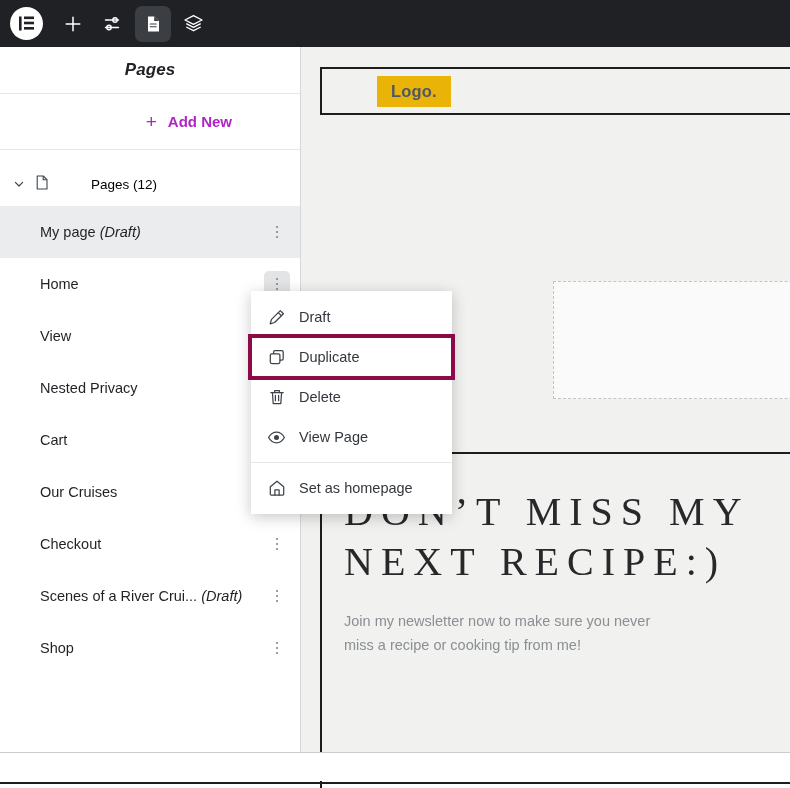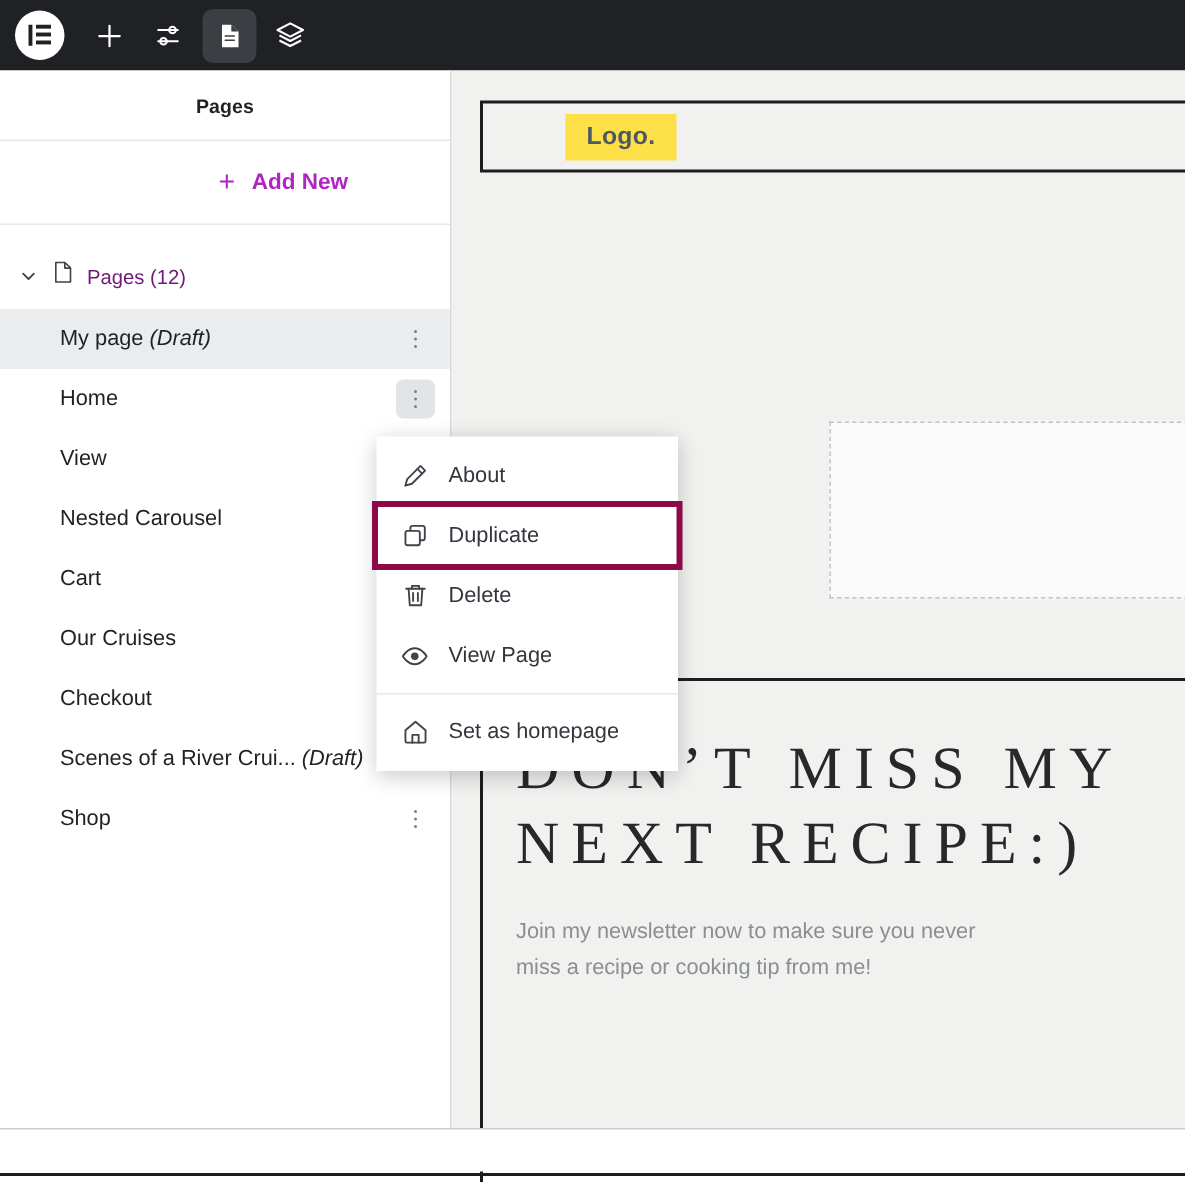--- a/index.html
+++ b/index.html
@@ -34,46 +34,46 @@
   .sidebar {
     position:absolute; left:0; top:47px; width:301px; height:705px;
     background:#ffffff;
     border-right:1px solid #d5d8dc;
   }
   .side-header {
     height:47px; display:flex; align-items:center; justify-content:center;
     border-bottom:1px solid #e6e8ea;
   }
   .side-header-title {
-    font-size:13px; font-weight:bold; color:#1f2124; letter-spacing:.1px;
+    font-size:17px; font-weight:bold; color:#1f2124; letter-spacing:.1px;font-style:italic;
   }
   .addnew-row {
     height:56px; display:flex; align-items:center; justify-content:flex-end;
     padding-right:68px;
     border-bottom:1px solid #e6e8ea;
   }
   .addnew {
     display:flex; align-items:center; gap:11px;
     color:#b024c4; font-size:15px; font-weight:bold; cursor:pointer;
   }
   .addnew .plus { font-size:19px; font-weight:normal; line-height:1; }
 
   .group-row {
     height:38px; display:flex; align-items:center; gap:9px;
     padding-left:12px; margin-top:15px; cursor:pointer;
   }
   .chev {
     width:14px; height:14px; display:flex; align-items:center; justify-content:center;
     color:#3f444b;
   }
-  .group-label { font-size:13.5px; color:#701a75; }
+  .group-label { font-size:13.5px; color:#000000;margin-left:33px; }
 
   .page-list { margin-top:3px; }
   .page-row {
-    height:40px; display:flex; align-items:center;
+    height:52px; display:flex; align-items:center;
     padding-left:40px; padding-right:10px;
     cursor:pointer; position:relative;gap:21px;
   }
   .page-row.selected { background:#ebecee; }
   .page-name {
     font-size:14.5px; color:#1f2124; flex:1;
     white-space:nowrap; overflow:hidden;
   }
   .page-name .draft { font-style:italic; }
   .dots {
@@ -92,21 +92,21 @@
   .canvas {
     position:absolute; left:301px; top:47px; width:489px; height:705px;
     background:#f1f1ef; overflow:hidden;
   }
   .hdr-section {
     position:absolute; left:19px; top:20px; right:-60px; height:48px;
     border:2px solid #1d1d1d; background:#f1f1ef;
     display:flex; align-items:center; padding-left:55px;
   }
   .logo-chip {
-    background:#fde047; color:#4e5862;
+    background:#eab308; color:#4e5862;
     font-size:16.5px; font-weight:bold; letter-spacing:.2px;
     padding:6px 14px;
   }
   .dashed-box {
     position:absolute; left:252px; top:234px; width:300px; height:118px;
     border:1.5px dashed #c2c4c6; background:#fafafa;
   }
   .lower-section {
     position:absolute; left:19px; top:405px; right:-60px; bottom:-30px;
     border-top:2px solid #1d1d1d;
@@ -273,21 +273,21 @@
           <div class="page-name">View</div>
           <div class="dots">
             <div class="stack">
               <span></span>
               <span></span>
               <span></span>
             </div>
           </div>
         </div>
         <div class="page-row">
-          <div class="page-name">Nested Carousel</div>
+          <div class="page-name">Nested Privacy</div>
           <div class="dots">
             <div class="stack">
               <span></span>
               <span></span>
               <span></span>
             </div>
           </div>
         </div>
         <div class="page-row">
           <div class="page-name">Cart</div>
@@ -343,21 +343,21 @@
   </div>
 
   <div class="ctx-menu" id="ctx-menu">
       <div class="ctx-item">
         <span class="ci-icon">
           <svg width="18" height="18" viewBox="0 0 18 18">
             <path d="M12.3 2.6 15.4 5.7 6.6 14.5 2.2 15.8 3.5 11.4z" fill="none" stroke="#3f444b" stroke-width="1.25" stroke-linecap="round" stroke-linejoin="round"></path>
             <path d="M10.3 4.6 13.4 7.7" fill="none" stroke="#3f444b" stroke-width="1.25" stroke-linecap="round" stroke-linejoin="round"></path>
           </svg>
         </span>
-        <span class="ci-label">About</span>
+        <span class="ci-label">Draft</span>
       </div>
       <div class="ctx-item highlight" style="outline-color: rgb(140, 10, 71);">
         <span class="ci-icon">
           <svg width="18" height="18" viewBox="0 0 18 18">
             <rect x="5.6" y="2.6" width="9.6" height="9.6" rx="1.4" fill="none" stroke="#3f444b" stroke-width="1.25" stroke-linecap="round" stroke-linejoin="round"></rect>
             <rect x="2.3" y="5.9" width="9.6" height="9.6" rx="1.4" fill="#ffffff" stroke="#3f444b" stroke-width="1.25"></rect>
           </svg>
         </span>
         <span class="ci-label">Duplicate</span>
       </div>

